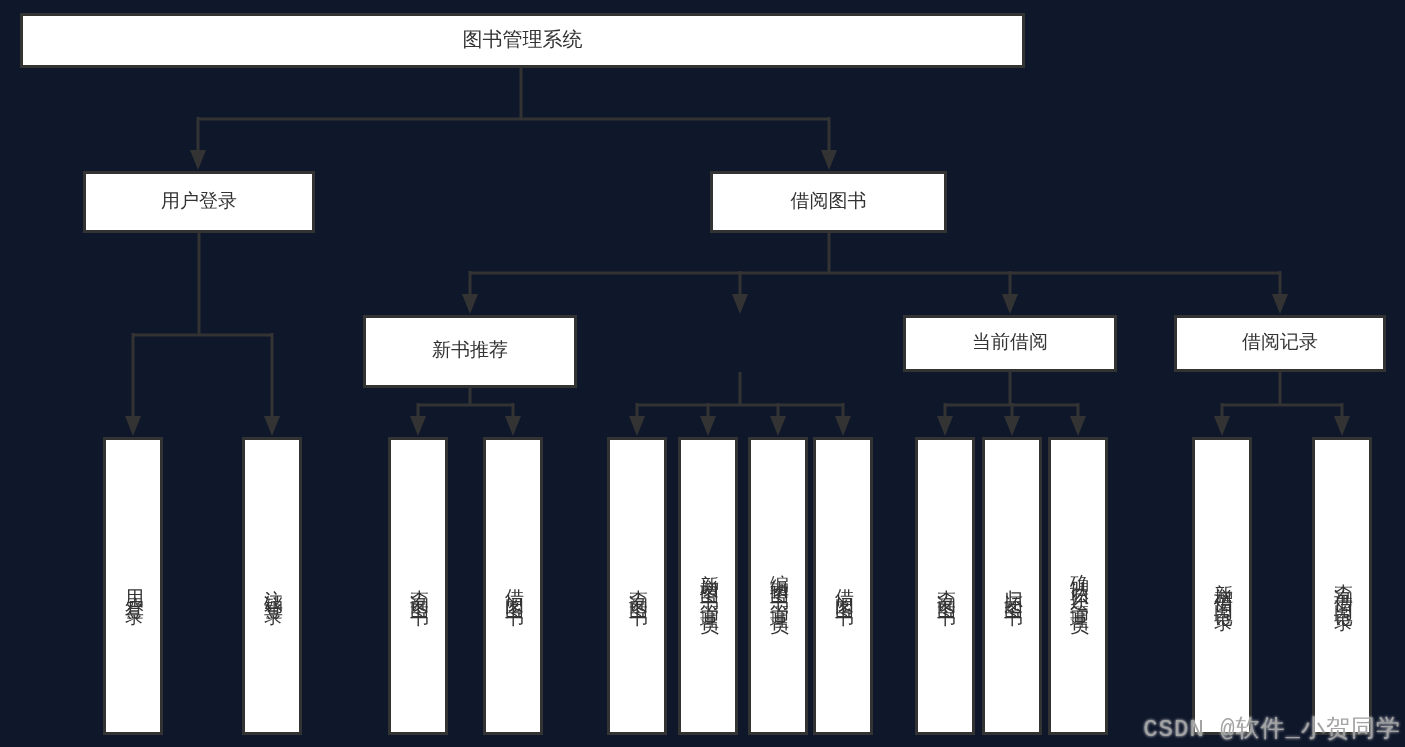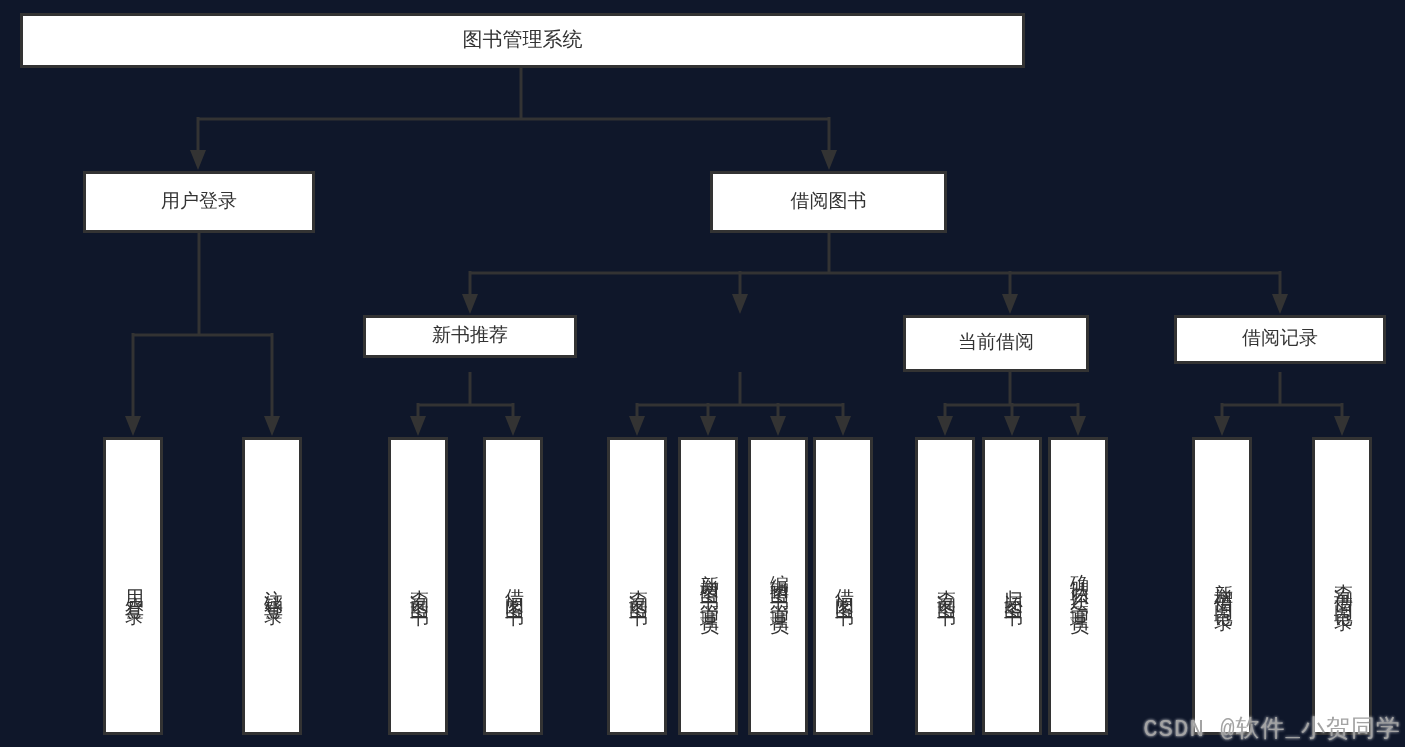--- a/index.html
+++ b/index.html
@@ -80,27 +80,27 @@
     <span>图书管理系统</span>
   </div>
 
   <div class="node" style="left:83px;top:171px;width:232px;height:62px;">
     <span>用户登录</span>
   </div>
   <div class="node" style="left:710px;top:171px;width:237px;height:62px;">
     <span>借阅图书</span>
   </div>
 
-  <div class="node" style="left:363px;top:315px;width:214px;height:43px;">
+  <div class="node" style="left:363px;top:315px;width:214px;height:73px;">
     <span>新书推荐</span>
   </div>
-  <div class="node" style="left:903px;top:315px;width:186px;height:57px;">
+  <div class="node" style="left:903px;top:315px;width:214px;height:57px;">
     <span>当前借阅</span>
   </div>
-  <div class="node" style="left:1174px;top:315px;width:212px;height:49px;">
+  <div class="node" style="left:1174px;top:315px;width:212px;height:57px;">
     <span>借阅记录</span>
   </div>
 
   <div class="node leaf" style="left:103px;top:437px;width:60px;height:298px;">
     <span>用户登录</span>
   </div>
   <div class="node leaf" style="left:242px;top:437px;width:60px;height:298px;">
     <span>注销登录</span>
   </div>
 

